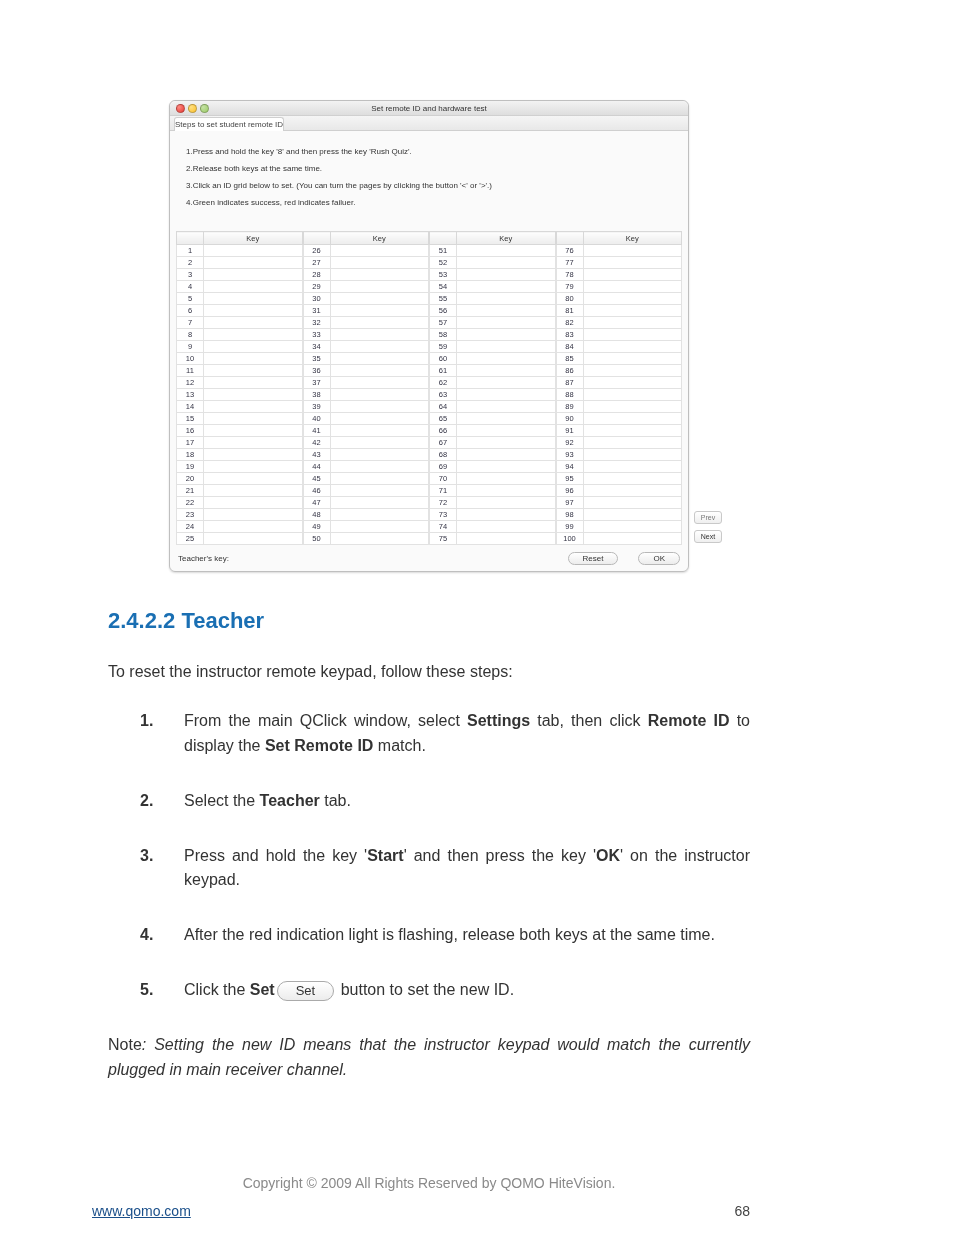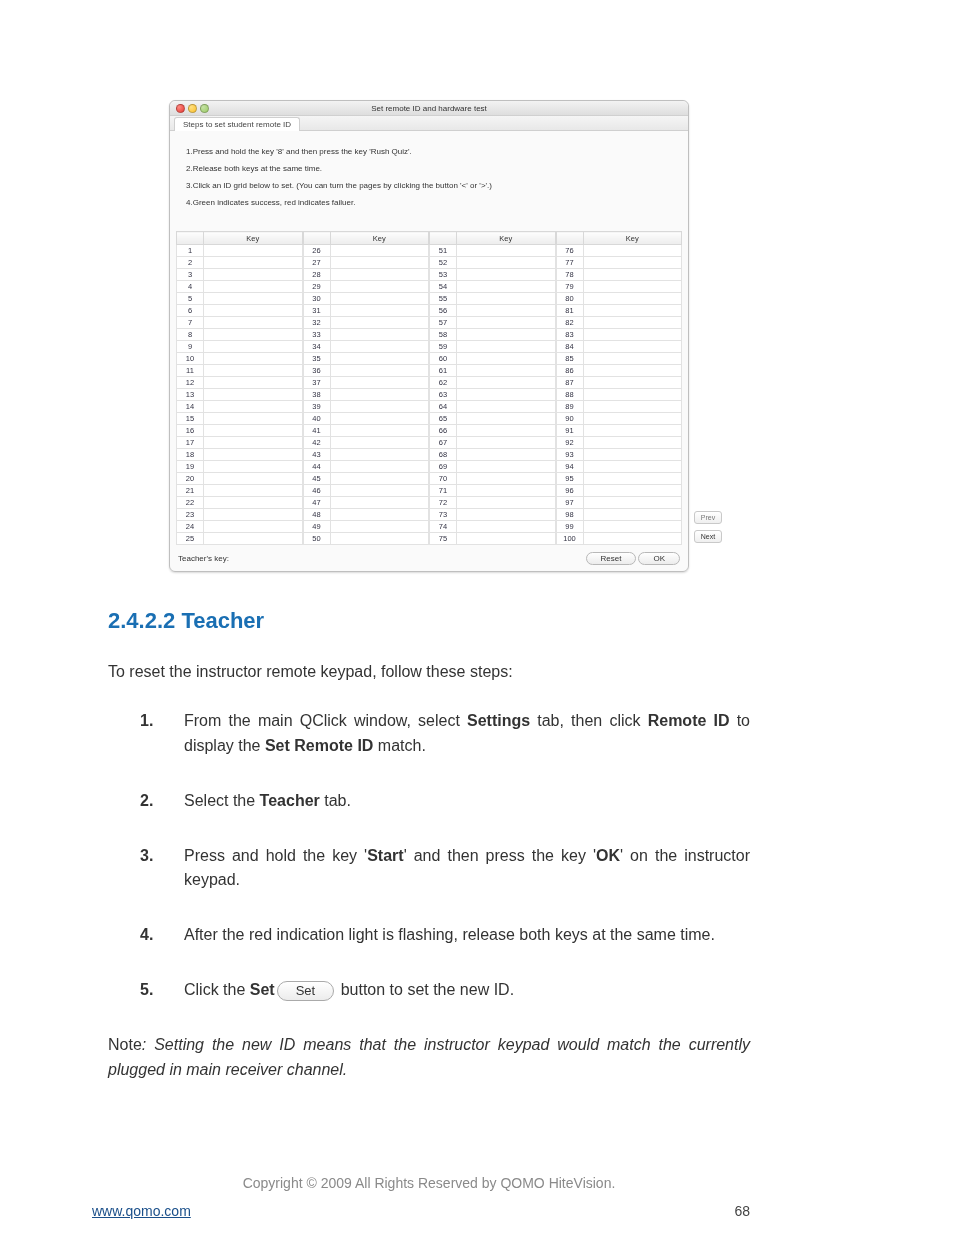--- a/index.html
+++ b/index.html
@@ -58,21 +58,21 @@
   }
   .tabstrip {
     height: 14px;
     background: linear-gradient(#f5f5f5,#e8e8e8);
     border-bottom: 1px solid #cfcfcf;
     display: flex;
     align-items: flex-end;
   }
   .tab {
     font-size: 8px;
-    padding: 2px 8px;
+    padding: 2px 0;
     border: 1px solid #cfcfcf;
     border-bottom: none;
     background: #fff;
     border-radius: 3px 3px 0 0;
     margin-left: 4px;
     margin-bottom: -1px;
     color: #444;
   }
   .instructions {
     padding: 16px 16px;
@@ -137,21 +137,21 @@
     background: linear-gradient(#ffffff,#efefef);
     color: #777;
   }
   .sbtn.enabled { color: #333; }
   .footer-row {
     display: flex;
     align-items: center;
     padding: 3px 8px 6px 8px;
     background: #fafafa;
     border-radius: 0 0 6px 6px;
-    gap: 2px;
+    gap: 20px;
   }
   .footer-row .tkey {
     font-size: 8px;
     color: #333;
   }
   .footer-row .spacer { flex: 1; }
   .pillbtn {
     font-size: 8px;
     padding: 1px 14px;
     border: 1px solid #b8b8b8;

